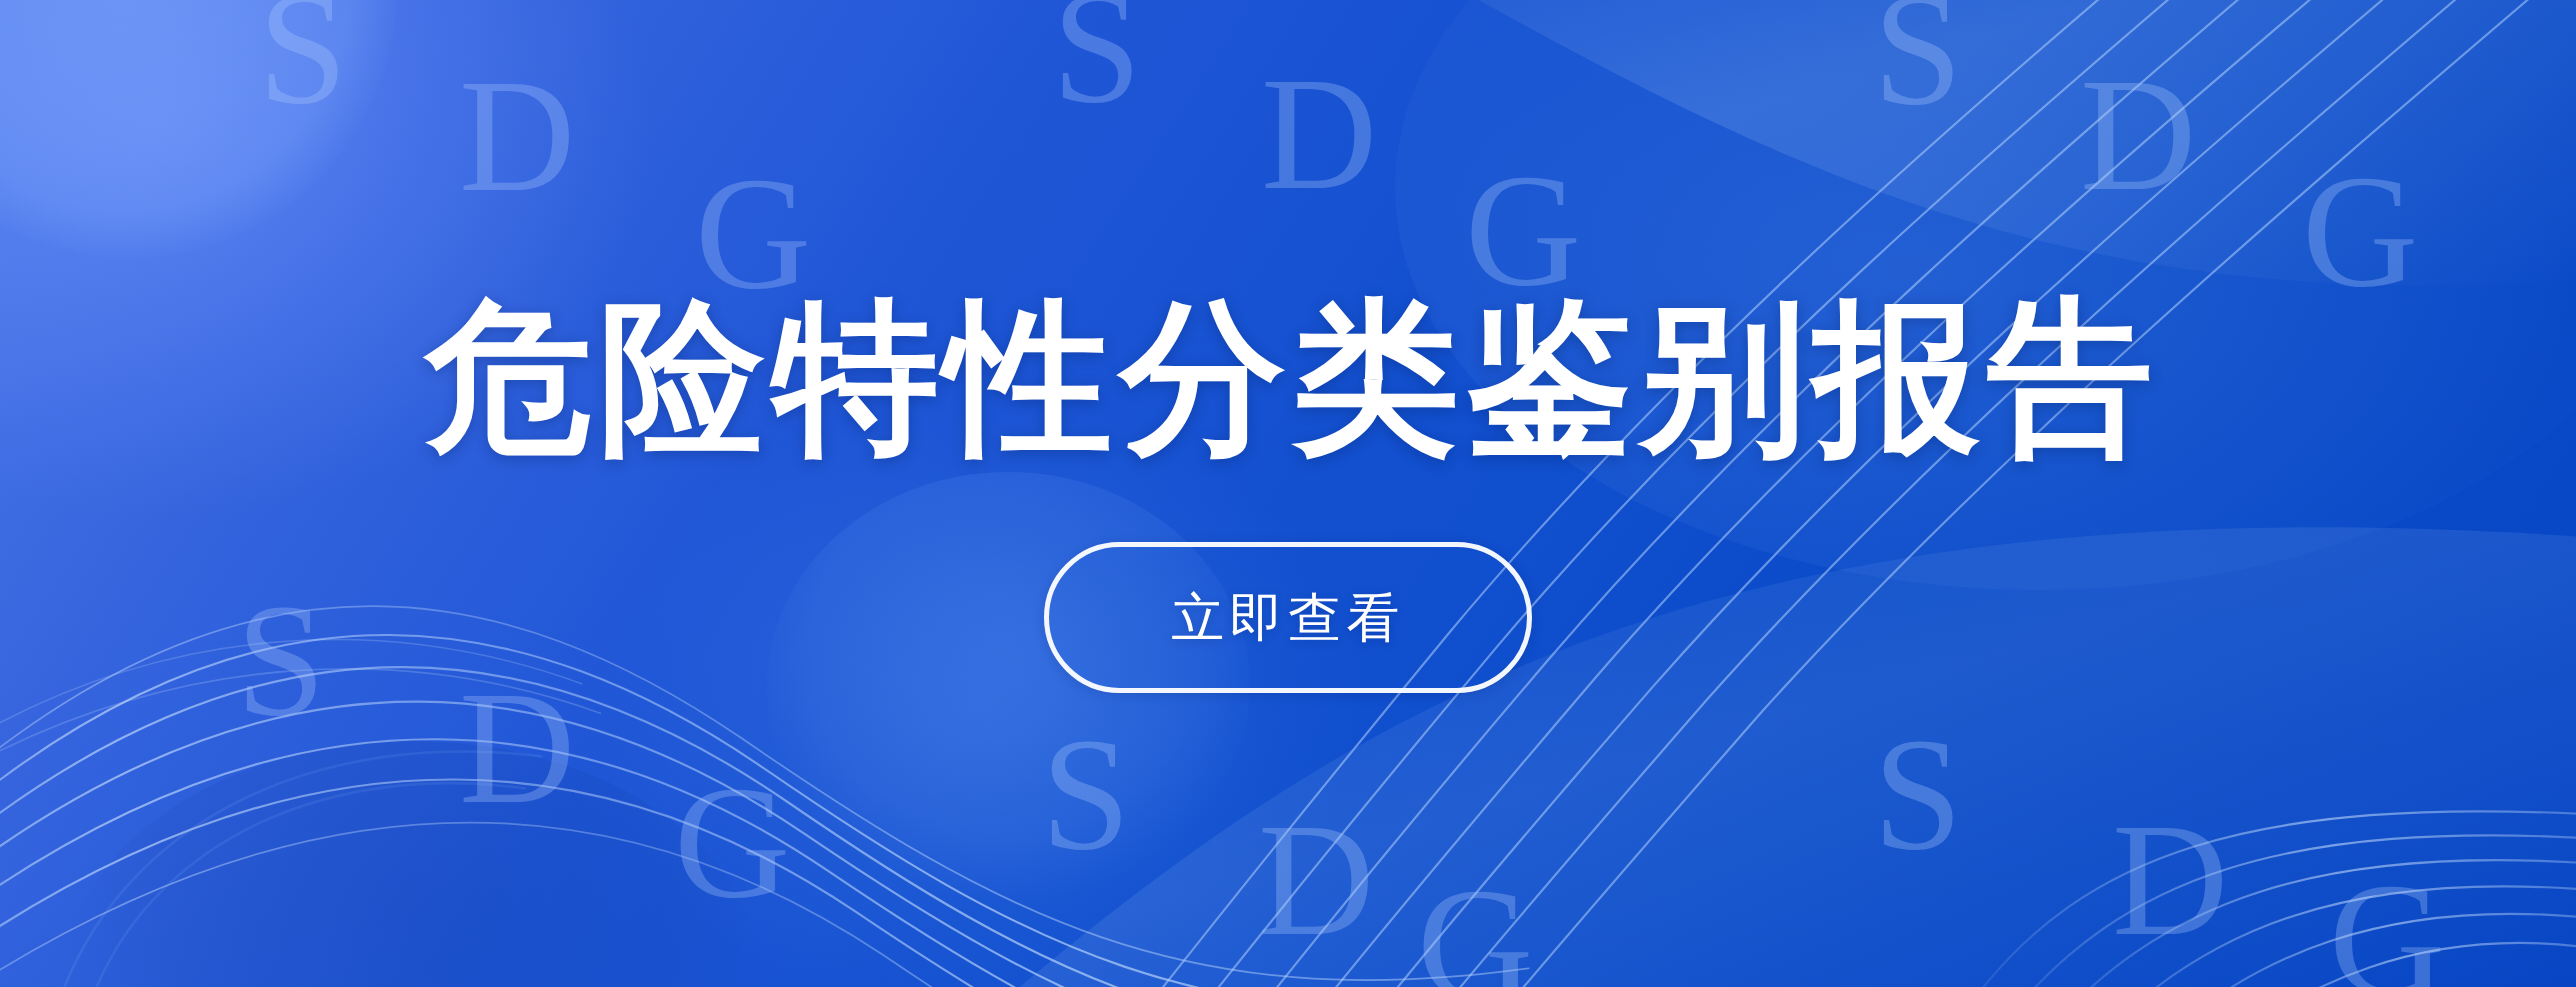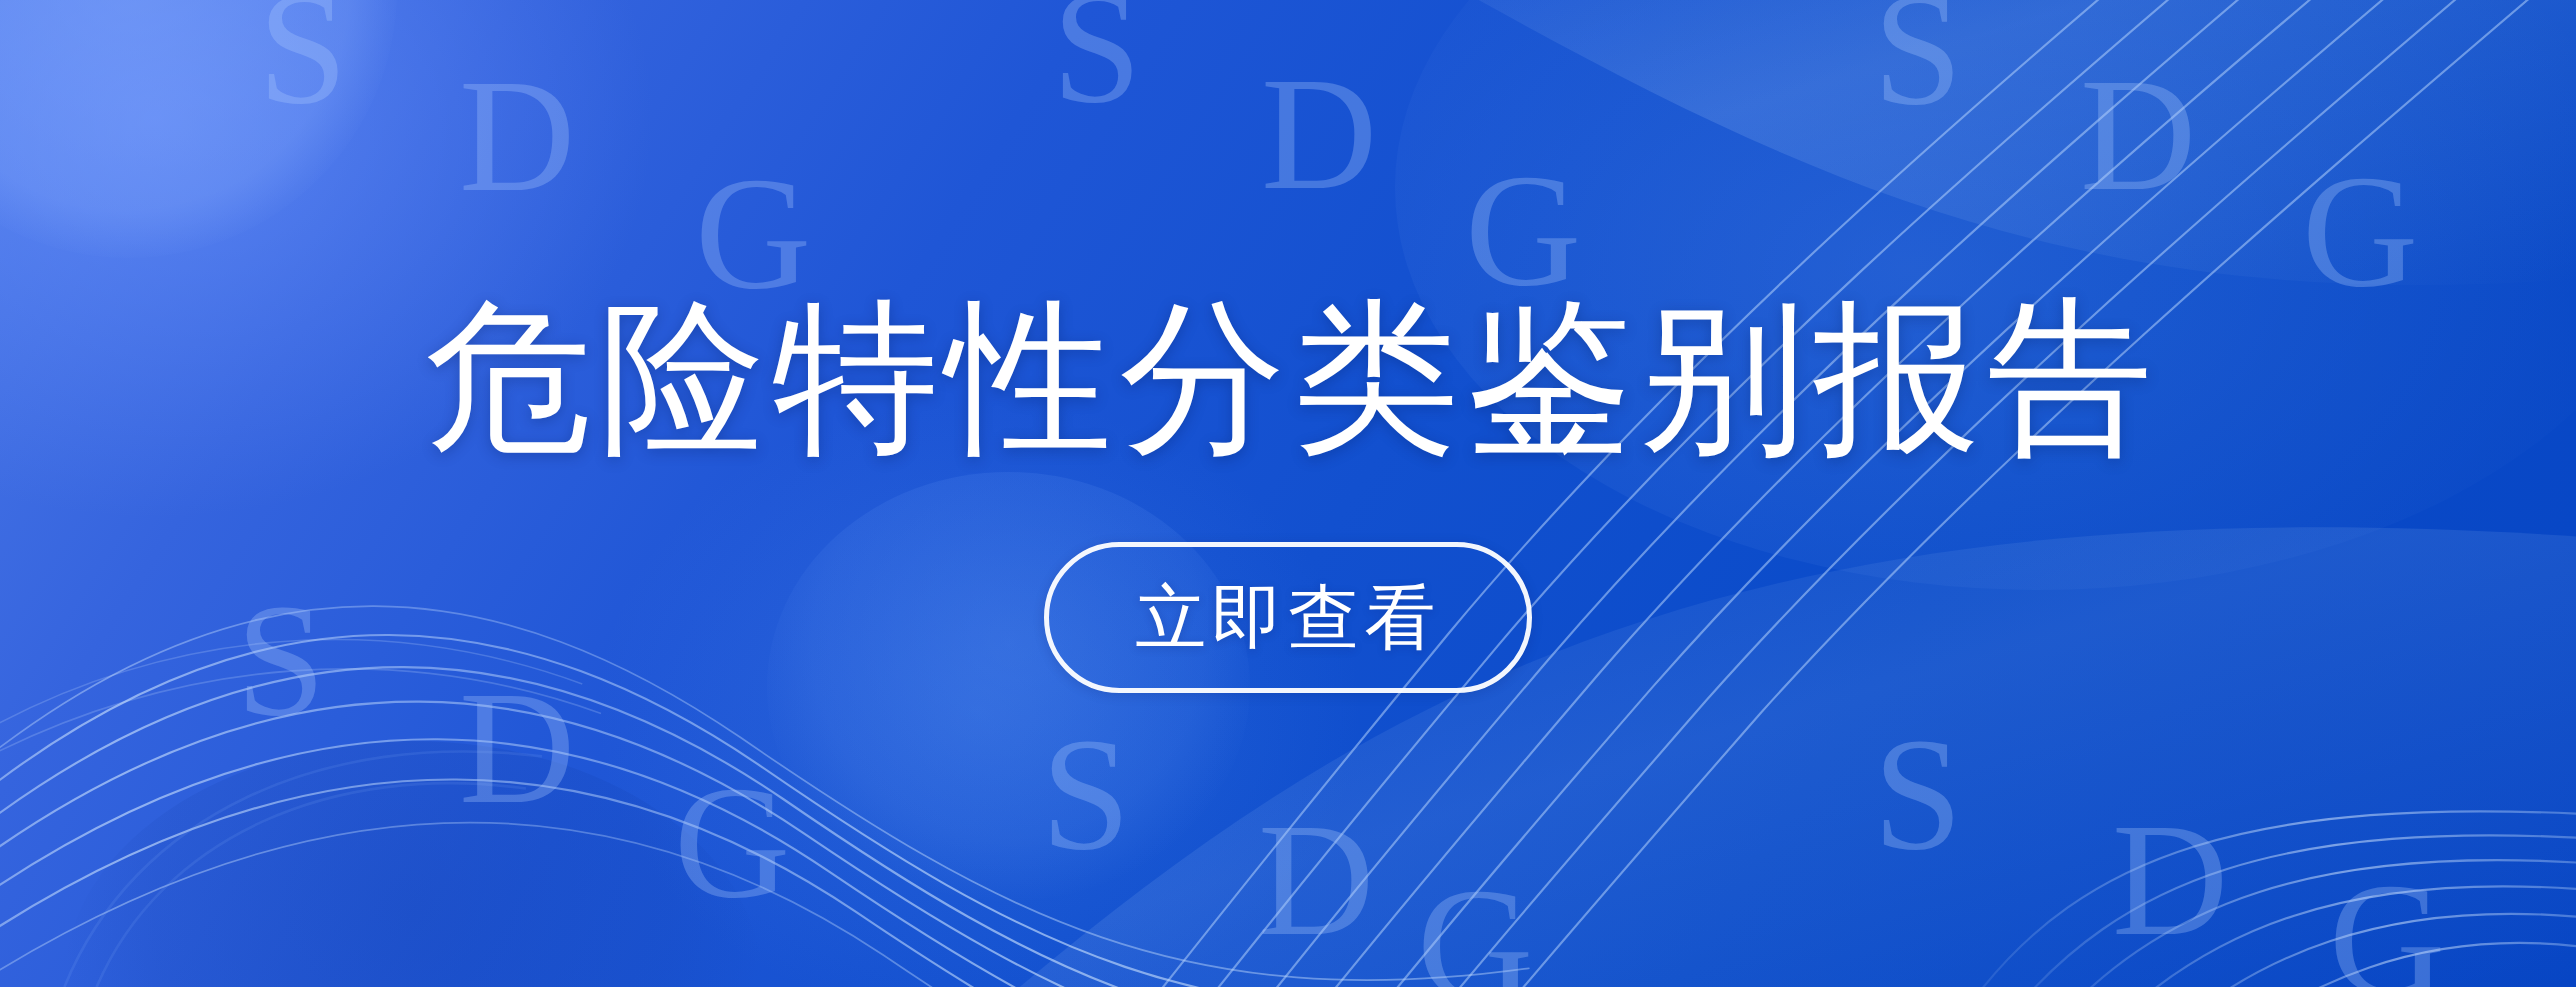--- a/index.html
+++ b/index.html
@@ -60,38 +60,38 @@
     position:absolute; inset:0;
     display:flex; flex-direction:column;
     align-items:center; justify-content:center;
     z-index:20;
   }
   .title {
     font-size:166px;
     line-height:1;
     color:#ffffff;
     letter-spacing:7.5px;
-    font-weight:400;
+    font-weight:700;
     white-space:nowrap;
     text-shadow:0 3.2px 14px rgba(0,25,90,0.30);
     margin-left:10px;
   }
   .cta {
     margin-top:81px;
     width:488px;
     height:151px;
     border:5.9px solid rgba(255,255,255,0.95);
     border-radius:78px;
     background:transparent;
     display:flex; align-items:center; justify-content:center;
     cursor:pointer;
     box-shadow:0 2.1px 11.8px rgba(0,20,80,0.16);
   }
   .cta-label {
-    font-size:71px;
+    font-size:53px;
     color:#ffffff;
     letter-spacing:5.4px;
     font-weight:500;
     line-height:1;
     white-space:nowrap;
     text-shadow:0 2.1px 8.6px rgba(0,25,90,0.22);
   }
 </style>
 </head>
 <body>

